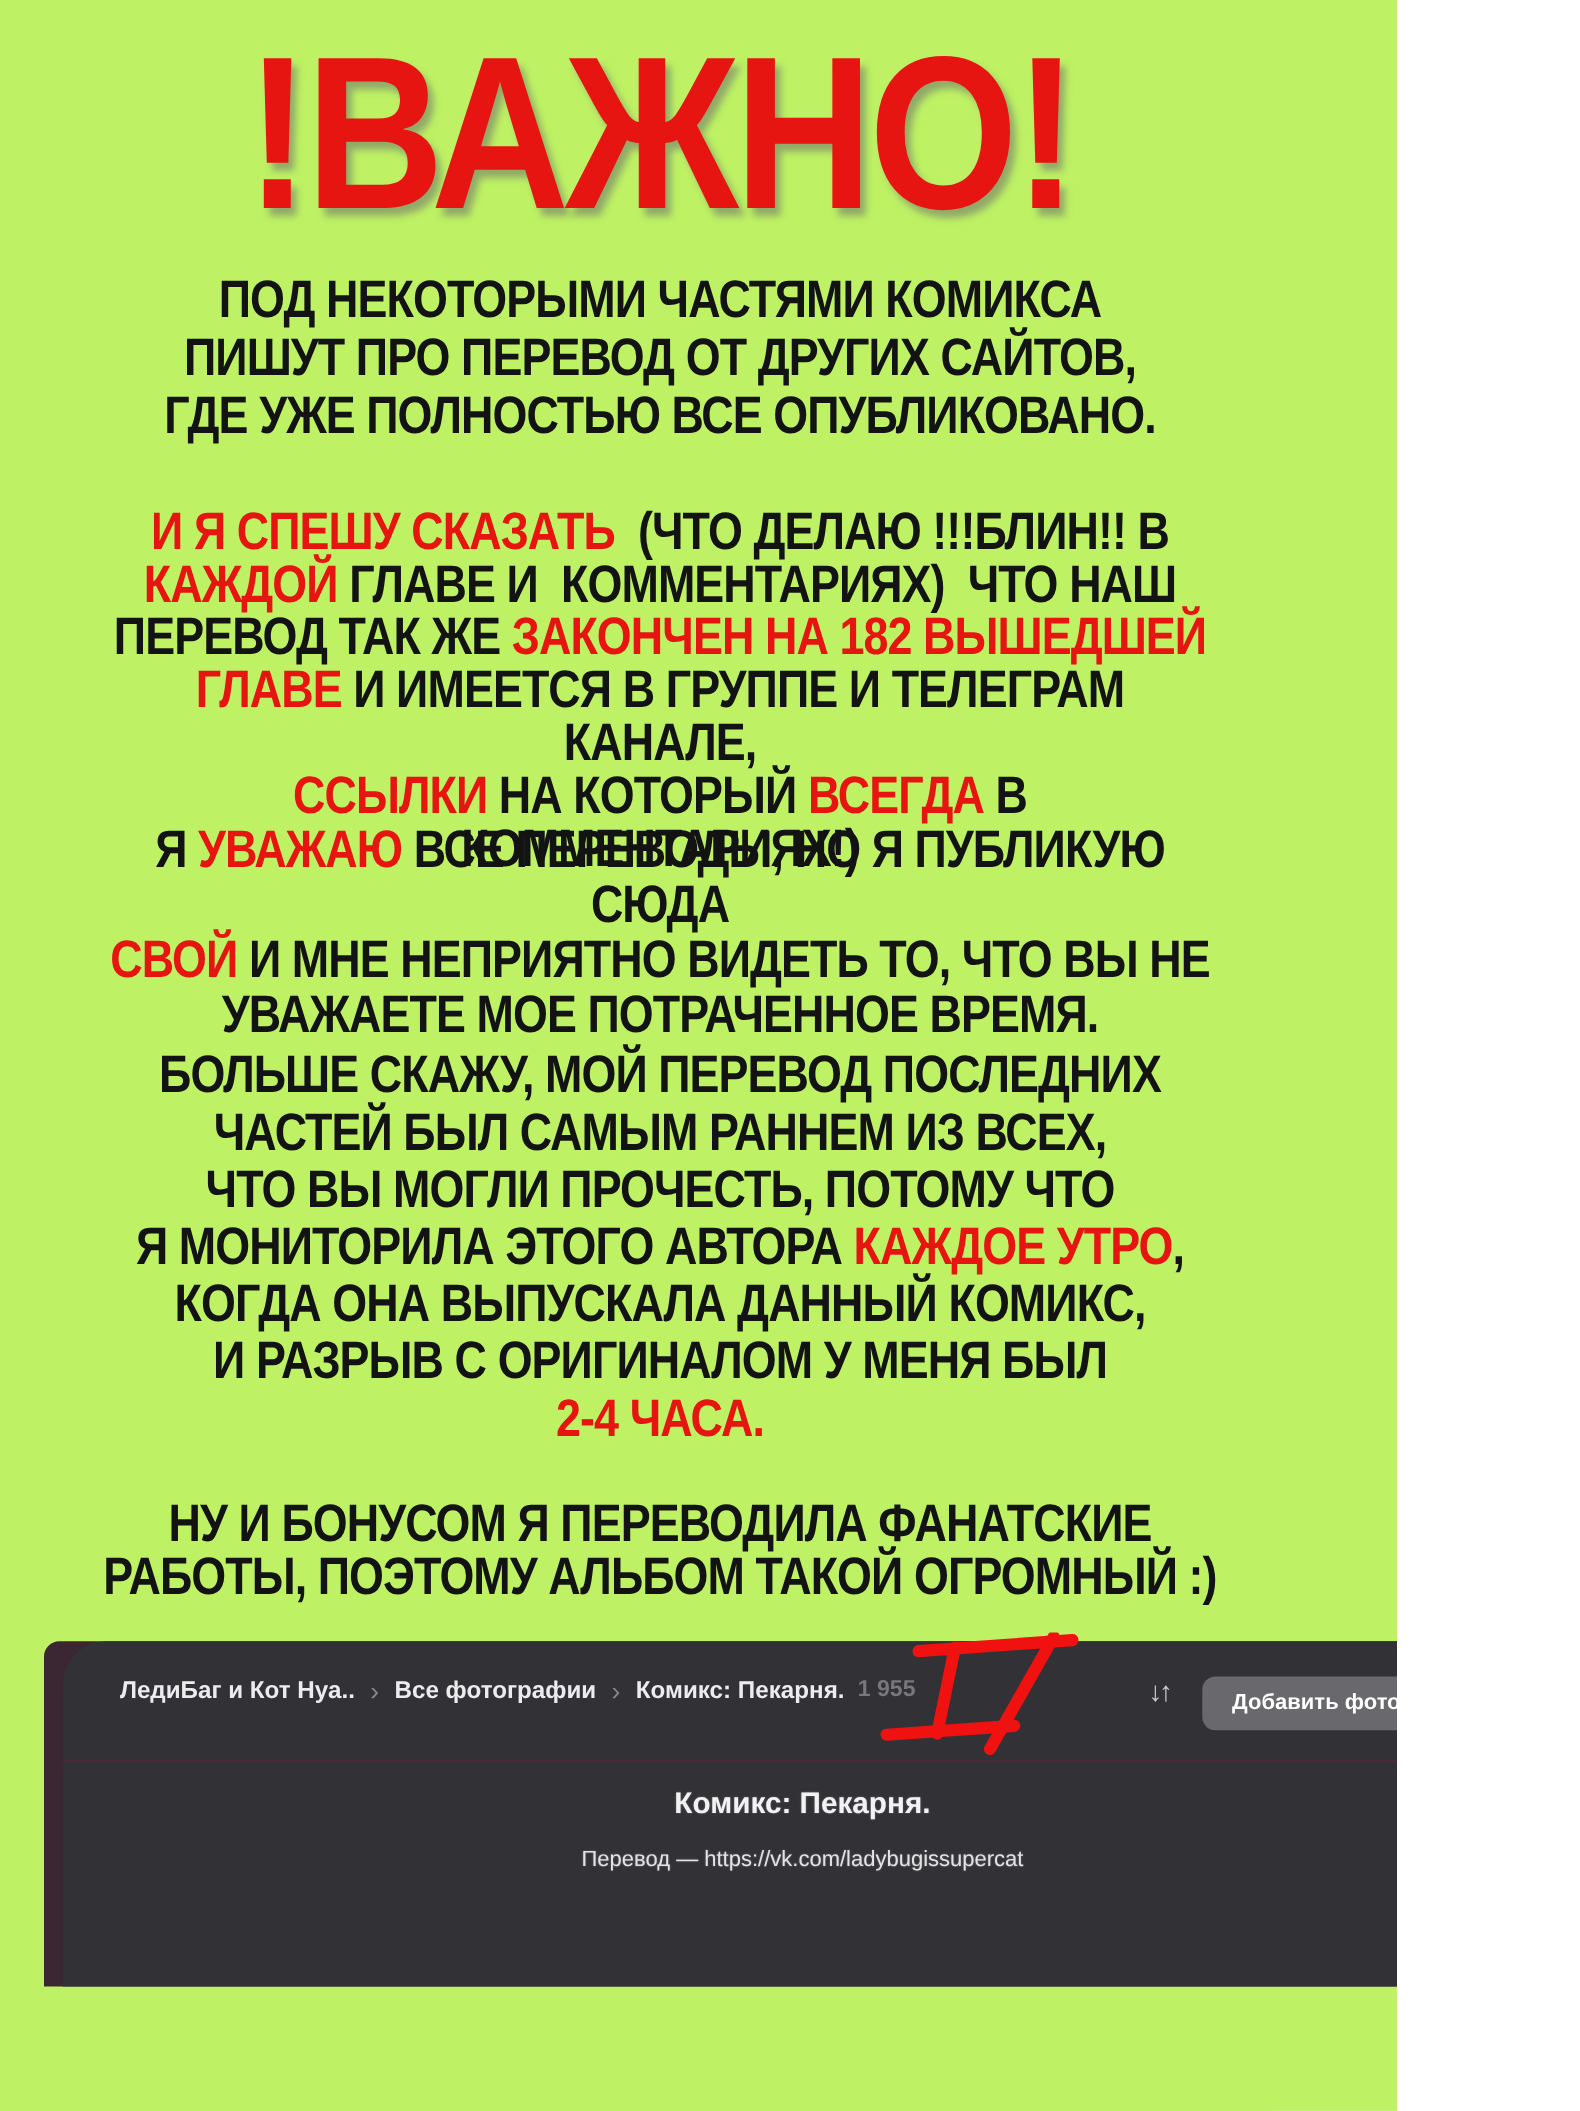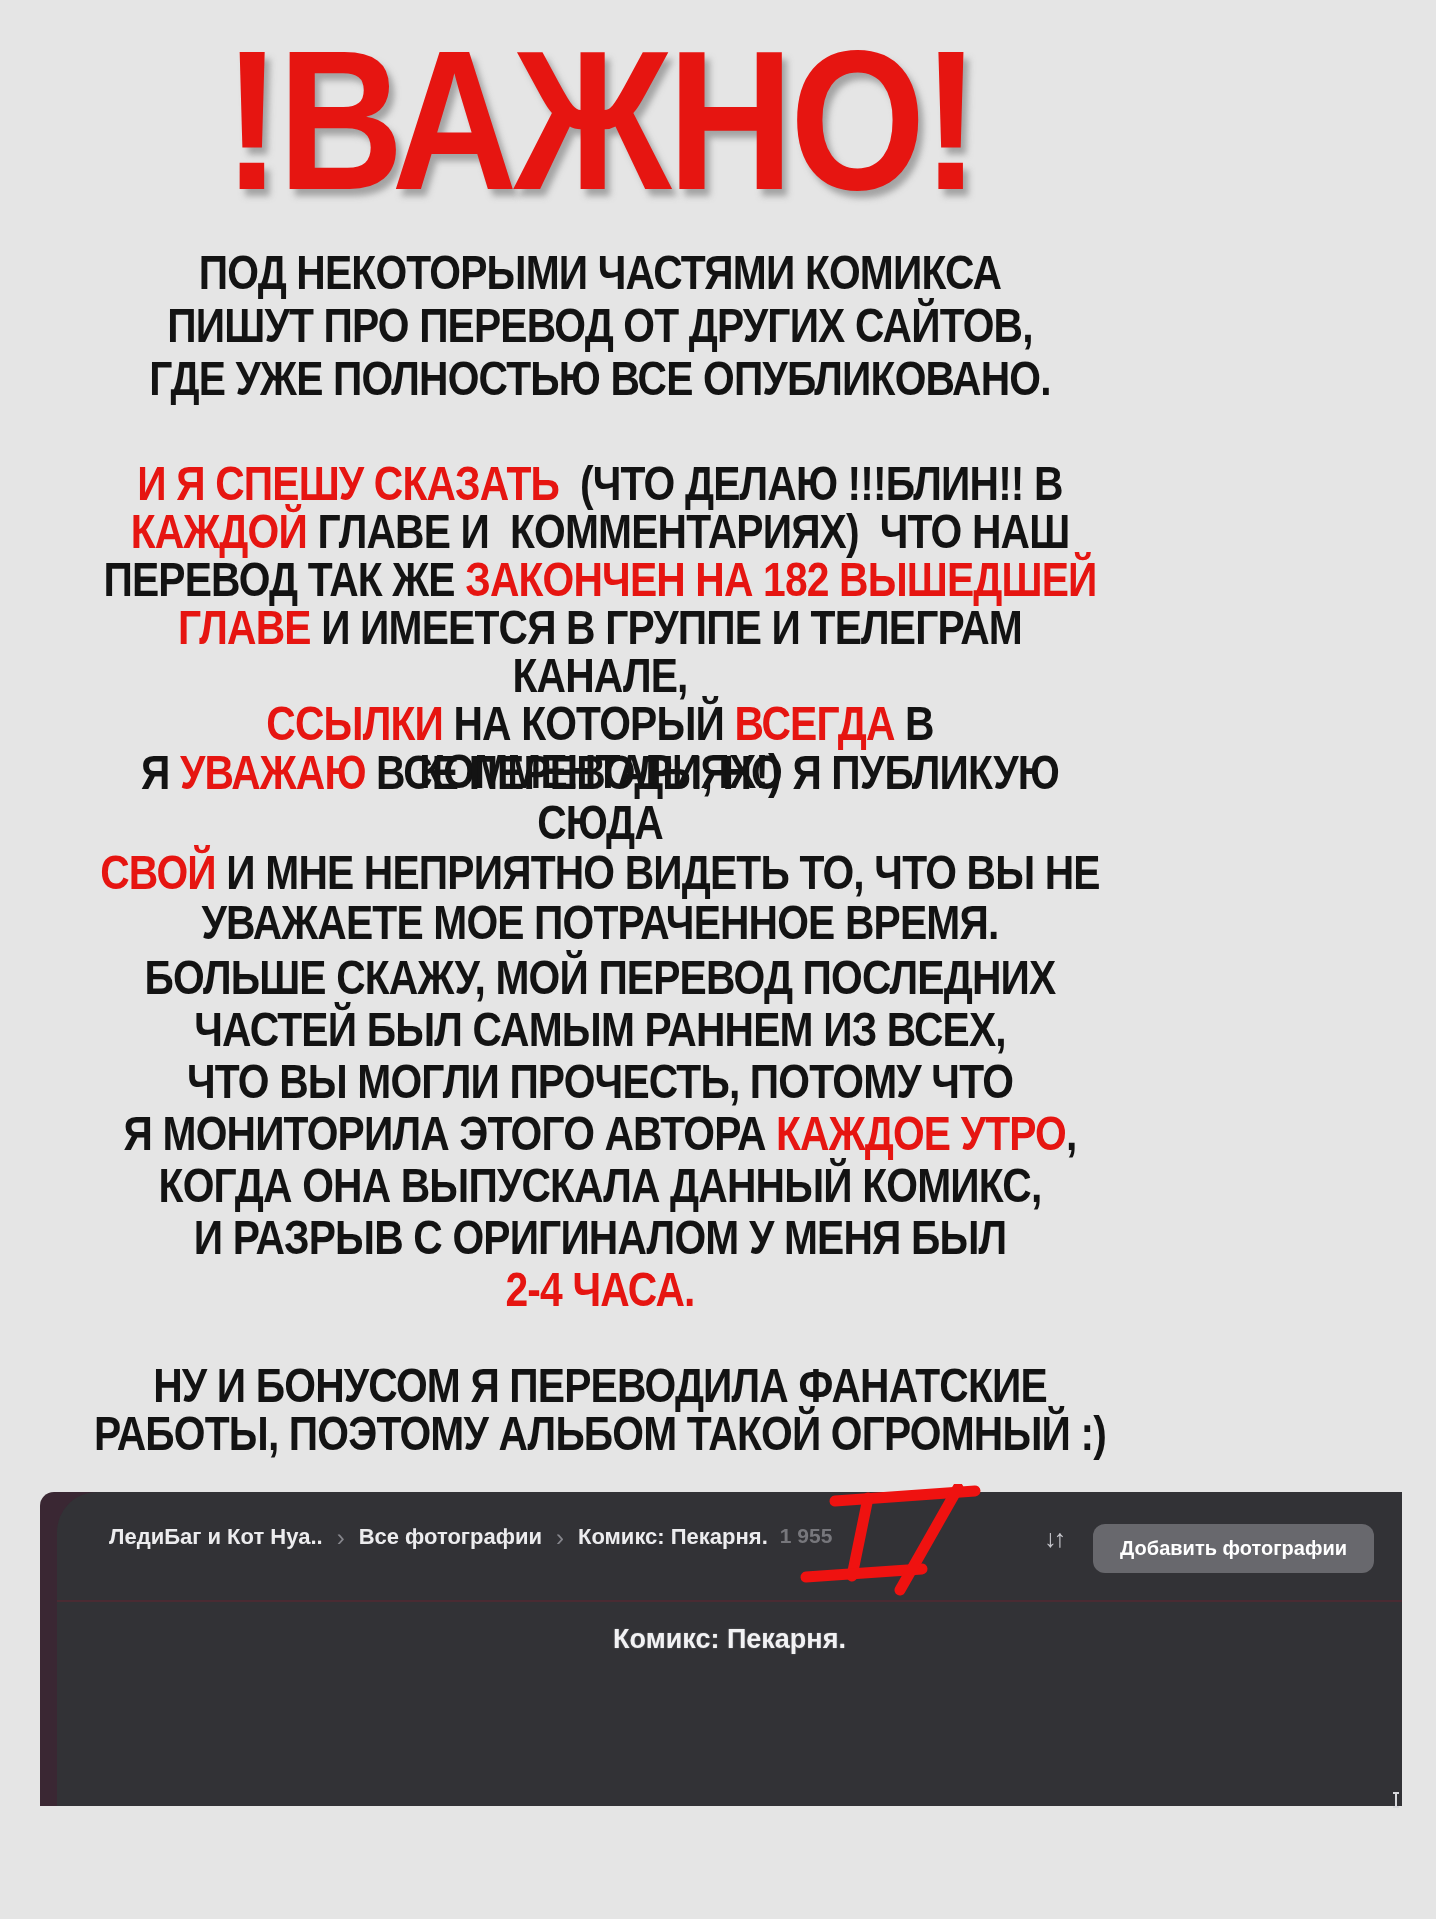--- a/index.html
+++ b/index.html
@@ -1,16 +1,16 @@
 <!DOCTYPE html>
 <html style="--red: #e61511; --panel: #323236; --sliver: #3a2733;"><head>
 <meta charset="utf-8">
 <style>
   html,body{margin:0;padding:0;background:#ffffff;}
-  #page{position:relative;width:1436px;height:1919px;background:#e5e5e5;overflow:hidden;
+  #page{position:relative;width:1270px;height:1919px;background:#bef264;overflow:hidden;
         font-family:"Liberation Sans",sans-serif;}
 
   
   #title{position:absolute;top:22px;left:0;width:1200px;text-align:center;
          font-size:198px;line-height:1.0;font-weight:700;color:var(--red,#e61511);
          transform:scaleX(.88);transform-origin:600px 0;
          text-shadow:6px 7px 7px rgba(110,110,110,.55);letter-spacing:-4px;}
 
   
   .col{position:absolute;left:0;width:1200px;text-align:center;color:#131313;
@@ -100,20 +100,21 @@
         <span class="count">1 955</span>
         <span class="flex-spacer"></span>
         <span class="sort-icon">↓↑</span>
         <button class="add-btn">Добавить фотографии</button>
       </div>
 
       <div class="vk-divider"></div>
 
       <div class="vk-album">
         <div class="vk-album-title">Комикс: Пекарня.</div>
+        <div class="vk-meta">Перевод — https://vk.com/ladybugissupercat</div>
       </div>
 
     </div>
   </div>
 
   <svg class="scribble" viewBox="0 0 190 112">
     <g stroke="#ef1210" stroke-width="11" stroke-linecap="round" fill="none">
       <line x1="40" y1="17" x2="180" y2="7"></line>
       <line x1="73" y1="14" x2="57" y2="92"></line>
       <line x1="11" y1="93" x2="127" y2="85"></line>

